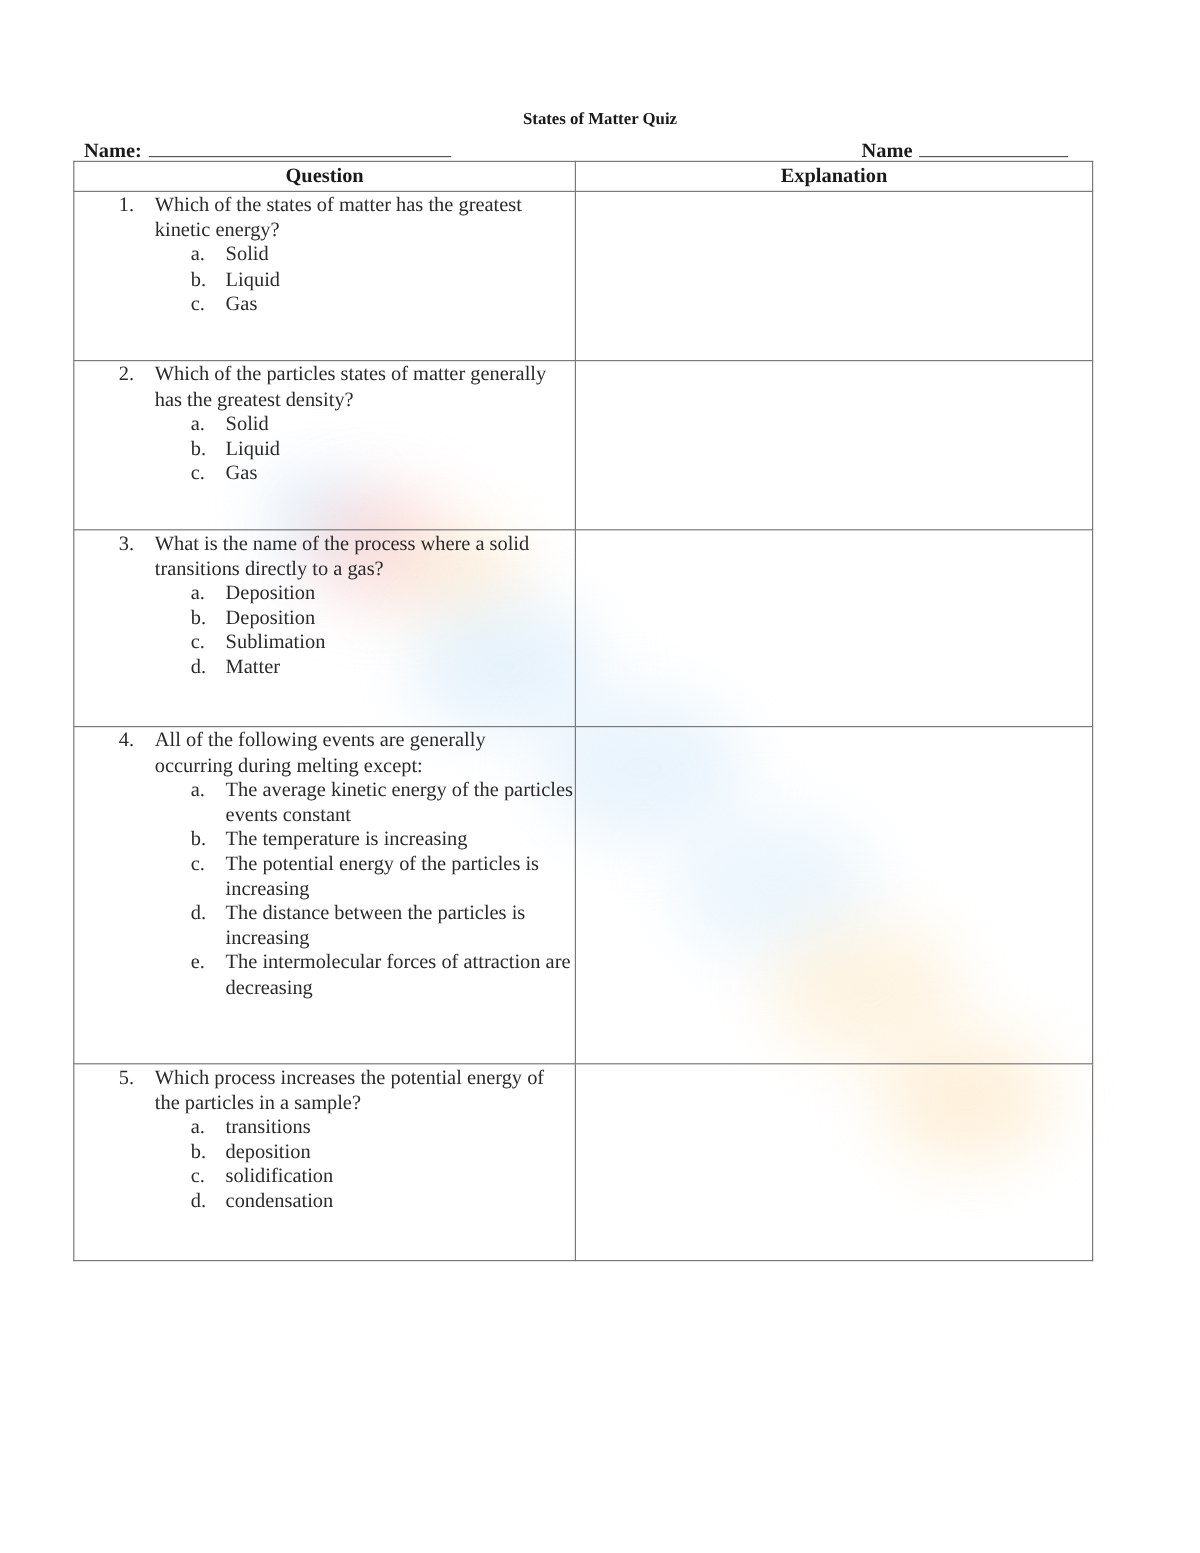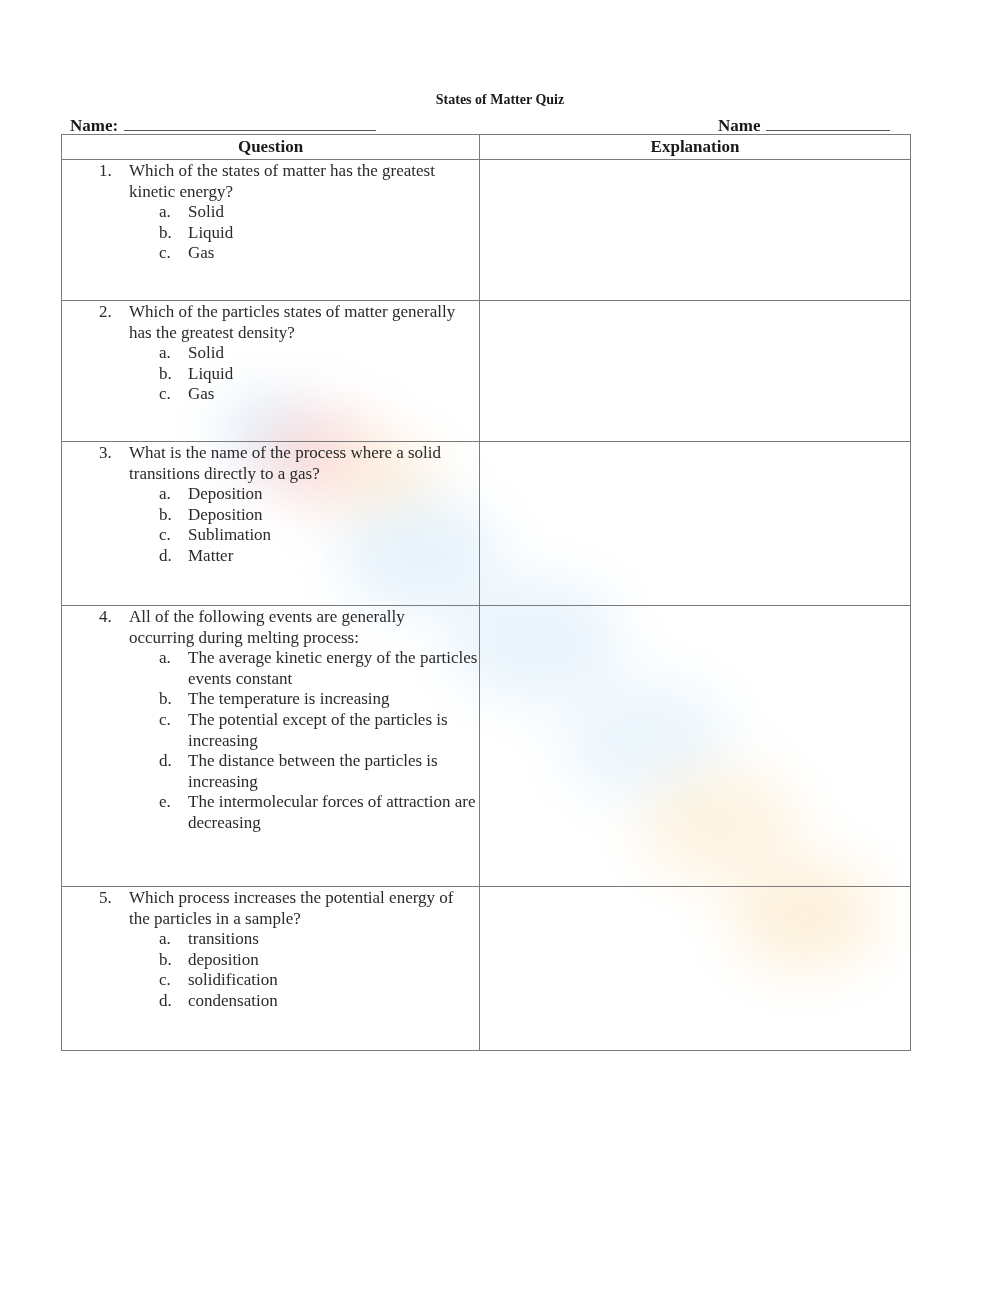--- a/index.html
+++ b/index.html
@@ -84,24 +84,24 @@
           <div class="opt"><span class="lt">c.</span><span>Sublimation</span></div>
           <div class="opt"><span class="lt">d.</span><span>Matter</span></div>
         </div>
       </td>
       <td></td>
     </tr>
     <tr style="height:281px">
       <td class="qcol">
         <div class="q">
           <span class="qnum">4.</span>
-          <div class="qtext">All of the following events are generally occurring during melting process:</div>
+          <div class="qtext">All of the following events are generally occurring during melting except:</div>
           <div class="opt"><span class="lt">a.</span><span>The average kinetic energy of the particles events constant</span></div>
           <div class="opt"><span class="lt">b.</span><span>The temperature is increasing</span></div>
-          <div class="opt"><span class="lt">c.</span><span>The potential except of the particles is increasing</span></div>
+          <div class="opt"><span class="lt">c.</span><span>The potential energy of the particles is increasing</span></div>
           <div class="opt"><span class="lt">d.</span><span>The distance between the particles is increasing</span></div>
           <div class="opt"><span class="lt">e.</span><span>The intermolecular forces of attraction are decreasing</span></div>
         </div>
       </td>
       <td></td>
     </tr>
     <tr style="height:164px">
       <td class="qcol">
         <div class="q">
           <span class="qnum">5.</span>

